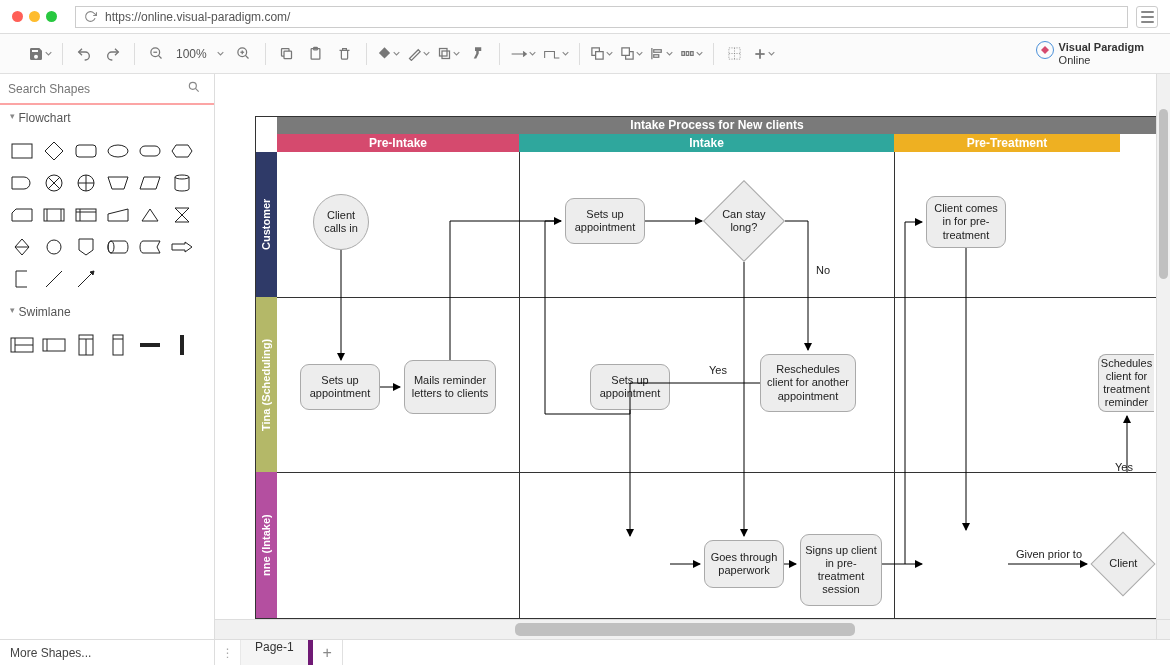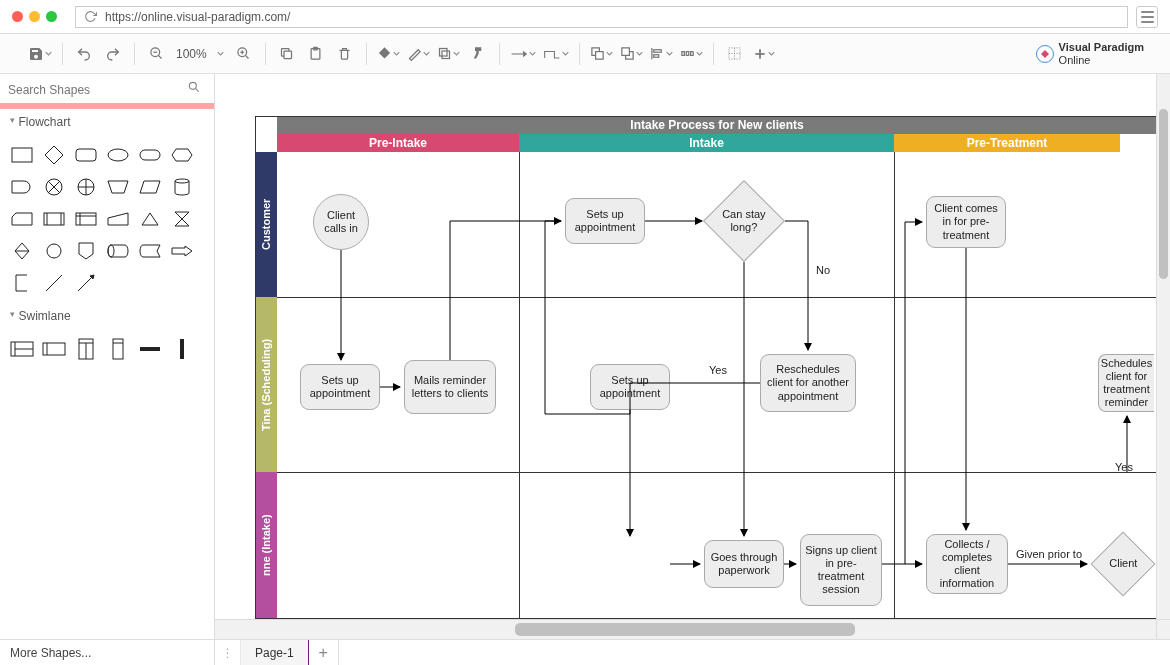--- a/index.html
+++ b/index.html
@@ -14,27 +14,27 @@
 .reload-icon{display:inline-flex;align-items:center;color:#888}
 .hamburger{width:22px;height:22px;border:1px solid #ccc;border-radius:3px;display:flex;flex-direction:column;align-items:center;justify-content:center;gap:3px;cursor:pointer}
 .hamburger span{display:block;width:13px;height:2px;background:#888;border-radius:1px}
 
 
 .toolbar{height:40px;border-bottom:1px solid #e0e0e0;display:flex;align-items:center;padding:0 26px;gap:3px;background:#fbfbfb}
 .tbtn{width:26px;height:26px;display:flex;align-items:center;justify-content:center;color:#777;cursor:pointer;border-radius:2px}
 .tbtn.drop{width:auto;padding:0 2px;gap:1px}
 .tsep{width:1px;height:22px;background:#ddd;margin:0 5px}
 .zoom-text{font-size:12px;color:#555;padding:0 4px}
-.logo-right{margin-left:auto;display:flex;align-items:center;gap:5px;font-size:11px;color:#333;line-height:1.1}
+.logo-right{margin-left:auto;display:flex;gap:5px;font-size:11px;color:#333;line-height:1.1}
 .logo-mark{width:18px;height:18px;border-radius:50%;border:1px solid #4a90d9;display:flex;align-items:center;justify-content:center}
 
 
 .main{display:flex;height:565px}
 .sidebar{width:215px;border-right:1px solid #ddd;display:flex;flex-direction:column;background:#fff}
-.shape-search{display:flex;align-items:flex-end;padding:6px 8px;border-bottom:6px solid #fca5a5;gap:24px}
+.shape-search{display:flex;align-items:center;padding:6px 8px;border-bottom:2px solid #fca5a5;gap:24px}
 .shape-search input{flex:1;border:none;outline:none;font-size:12px;color:#888}
 .section-hdr{padding:6px 10px;font-size:12px;color:#555;cursor:pointer;display:flex;align-items:flex-start;gap:4px}
 .section-hdr::before{content:"▸";font-size:9px;color:#888}
 .section-hdr.open::before{content:"▾"}
 .shape-grid{display:flex;flex-wrap:wrap;padding:4px 6px;gap:0}
 .shape-cell{width:32px;height:32px;display:flex;align-items:center;justify-content:center;cursor:move}
 .shape-cell svg{color:#222}
 
 
 .canvas-wrap{flex:1;position:relative;background:#fff;overflow:hidden}
@@ -43,21 +43,21 @@
 .vthumb{position:absolute;left:2px;right:2px;top:35px;height:170px;background:#c0c0c0;border-radius:5px}
 .hscrollbar{position:absolute;left:0;right:14px;bottom:0;height:20px;background:#f1f1f1;border-top:1px solid #ddd}
 .hthumb{position:absolute;top:3px;bottom:3px;left:300px;width:340px;background:#c0c0c0;border-radius:5px}
 .scroll-corner{position:absolute;right:0;bottom:0;width:14px;height:20px;background:#f1f1f1;border-left:1px solid #ddd;border-top:1px solid #ddd}
 
 
 .footer-left{position:absolute;left:0;bottom:0;width:215px;height:26px;border-top:1px solid #ddd;border-right:1px solid #ddd;display:flex;align-items:center;font-size:12px;color:#444;background:#fff;z-index:20}
 .footer-left .more{padding:0 10px;cursor:pointer}
 .tab-bar{position:absolute;left:215px;right:0;bottom:0;height:26px;border-top:1px solid #ddd;display:flex;align-items:center;background:#fff;z-index:20}
 .tab-bar .drag{width:26px;display:flex;align-items:center;justify-content:center;color:#aaa;border-right:1px solid #e8e8e8;height:100%}
-.page-tab{padding:0 14px;border-right:1px solid #701a75;background:#f5f5f5;height:100%;display:flex;align-items:center;font-size:12px}
+.page-tab{padding:0 14px;border-right:5px solid #701a75;background:#f5f5f5;height:100%;display:flex;font-size:12px}
 .add-tab{width:30px;display:flex;align-items:center;justify-content:center;color:#888;font-size:16px;border-right:1px solid #e0e0e0;height:100%;cursor:pointer}
 
 
 .diagram-title{position:absolute;background:#7a7a7a;color:#fff;font-size:12px;font-weight:bold;text-align:center;display:flex;align-items:center;justify-content:center;height:18px}
 .phase-hdr{position:absolute;height:18px;display:flex;align-items:center;justify-content:center;color:#fff;font-size:12px;font-weight:bold}
 .lane-lbl{position:absolute;width:22px;color:#fff;font-size:11px;font-weight:bold;display:flex;align-items:center;justify-content:center;writing-mode:vertical-rl;transform:rotate(180deg)}
 .node{position:absolute;border:1px solid #aaa;background:#ededed;border-radius:9px;display:flex;align-items:center;justify-content:center;text-align:center;font-size:11px;line-height:1.2;padding:4px;color:#222}
 .node.terminator{border-radius:50%}
 .decision{position:absolute;border:1px solid #aaa;background:#ededed;transform:rotate(45deg);display:flex;align-items:center;justify-content:center}
 .decision span{transform:rotate(-45deg);font-size:11px;text-align:center;line-height:1.2;color:#222}
@@ -540,23 +540,20 @@
       <div class="node" style="left:883px;top:280px;width:56px;height:58px;border-right:none;border-radius:8px 0 0 8px">
           <span>Schedules client for treatment reminder</span>
         </div>
 
       <div class="node" style="left:489px;top:466px;width:80px;height:48px">
           <span>Goes through paperwork</span>
         </div>
       <div class="node" style="left:585px;top:460px;width:82px;height:72px">
           <span>Signs up client in pre-treatment session</span>
         </div>
-      <div class="node" style="left:711px;top:460px;width:82px;height:60px">
-          <span>Collects / completes client information</span>
-        </div>
       <div class="decision" style="left:885px;top:467px;width:46px;height:46px">
           <span>Client</span>
         </div>
 
       <div class="edge-label" style="left:494px;top:290px">Yes</div>
       <div class="edge-label" style="left:601px;top:190px">No</div>
       <div class="edge-label" style="left:900px;top:387px">Yes</div>
       <div class="edge-label" style="left:801px;top:474px">Given prior to</div>
 
       <svg class="arrows" width="955" height="565">

